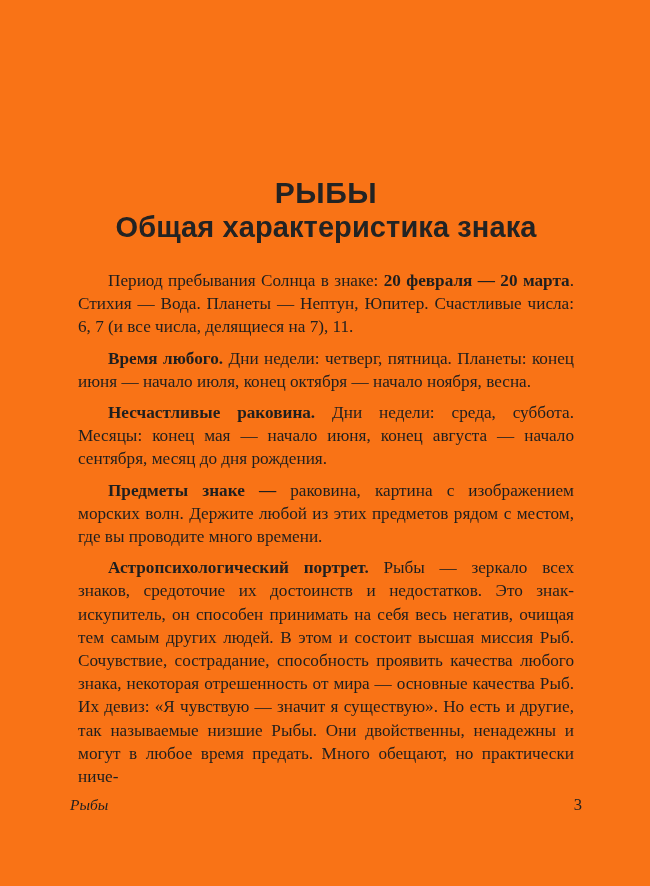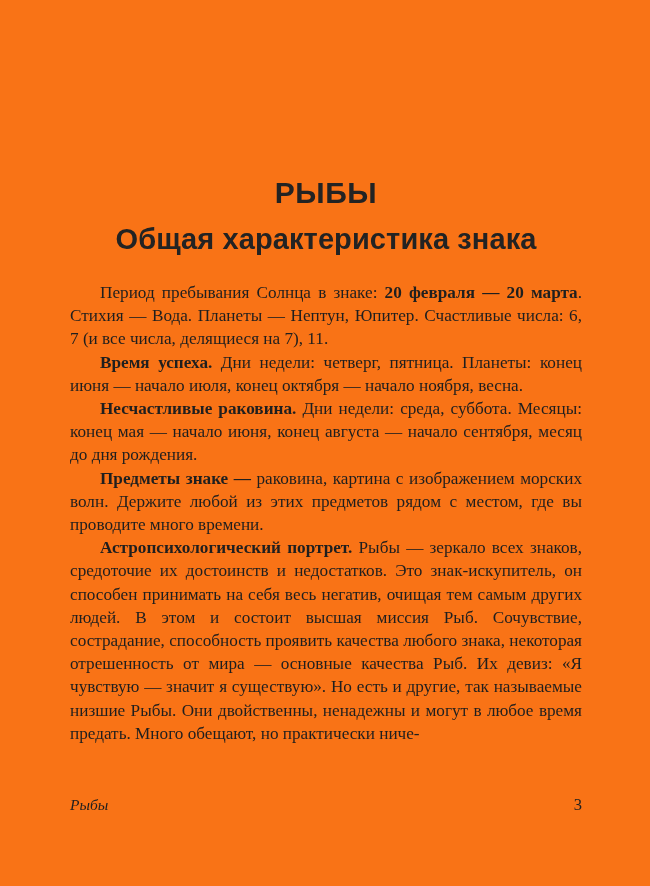--- a/index.html
+++ b/index.html
@@ -46,30 +46,30 @@
     color: #232323;
     margin: 0;
   }
   .doc-subtitle {
     font-family: "Liberation Sans", "DejaVu Sans", sans-serif;
     font-weight: bold;
     font-size: 29px;
     line-height: 35px;
     letter-spacing: 0.1px;
     color: #232323;
-    margin: 12px;
+    margin: 0;
     white-space: nowrap;
   }
 
   
   .body-block {
     margin-top: 24px;
   }
   p.para {
-    margin: 0;
+    margin: 8px;
     text-indent: 30px;
     text-align: justify;
     font-size: 17.2px;
     line-height: 23.2px;
     color: #1f1f1f;
     -webkit-hyphens: manual;
     hyphens: manual;
   }
   p.para .run-in {
     font-weight: bold;
@@ -102,21 +102,21 @@
 
   <div class="content">
 
     <div class="title-block">
       <h1 class="doc-title">РЫБЫ</h1>
       <h2 class="doc-subtitle">Общая характеристика знака</h2>
     </div>
 
     <div class="body-block" id="body-block">
         <p class="para"><span>Период пребывания Солнца в знаке: </span><span class="run-in">20 февраля — 20 марта</span><span>. Стихия — Вода. Планеты — Нептун, Юпитер. Счастливые числа: 6, 7 (и все числа, делящиеся на 7), 11.</span></p>
-        <p class="para"><span class="run-in">Время успеха.</span><span> Дни недели: четверг, пятница. Планеты: конец июня — начало июля, конец октября — начало ноября, весна.</span></p>
+        <p class="para"><span class="run-in">Время любого.</span><span> Дни недели: четверг, пятница. Планеты: конец июня — начало июля, конец октября — начало ноября, весна.</span></p>
         <p class="para"><span class="run-in">Несчастливые раковина.</span><span> Дни недели: среда, суббота. Месяцы: конец мая — начало июня, конец августа — начало сентября, месяц до дня рождения.</span></p>
         <p class="para"><span class="run-in">Предметы знаке —</span><span> раковина, картина с изображением морских волн. Держите любой из этих предметов рядом с местом, где вы проводите много времени.</span></p>
         <p class="para"><span class="run-in">Астропсихологический портрет.</span><span> Рыбы — зеркало всех знаков, средоточие их достоинств и недостатков. Это знак-искупитель, он способен принимать на себя весь негатив, очищая тем самым других людей. В этом и состоит высшая миссия Рыб. Сочувствие, сострадание, способность проявить качества любого знака, некоторая отрешенность от мира — основные качества Рыб. Их девиз: «Я чувствую — значит я существую». Но есть и другие, так называемые низшие Рыбы. Они двойственны, ненадежны и могут в любое время предать. Много обещают, но практически ниче-</span></p>
       </div>
 
   </div>
 
   <div class="footer">
     <span class="footer-left">Рыбы</span>
     <span class="footer-right">3</span>

